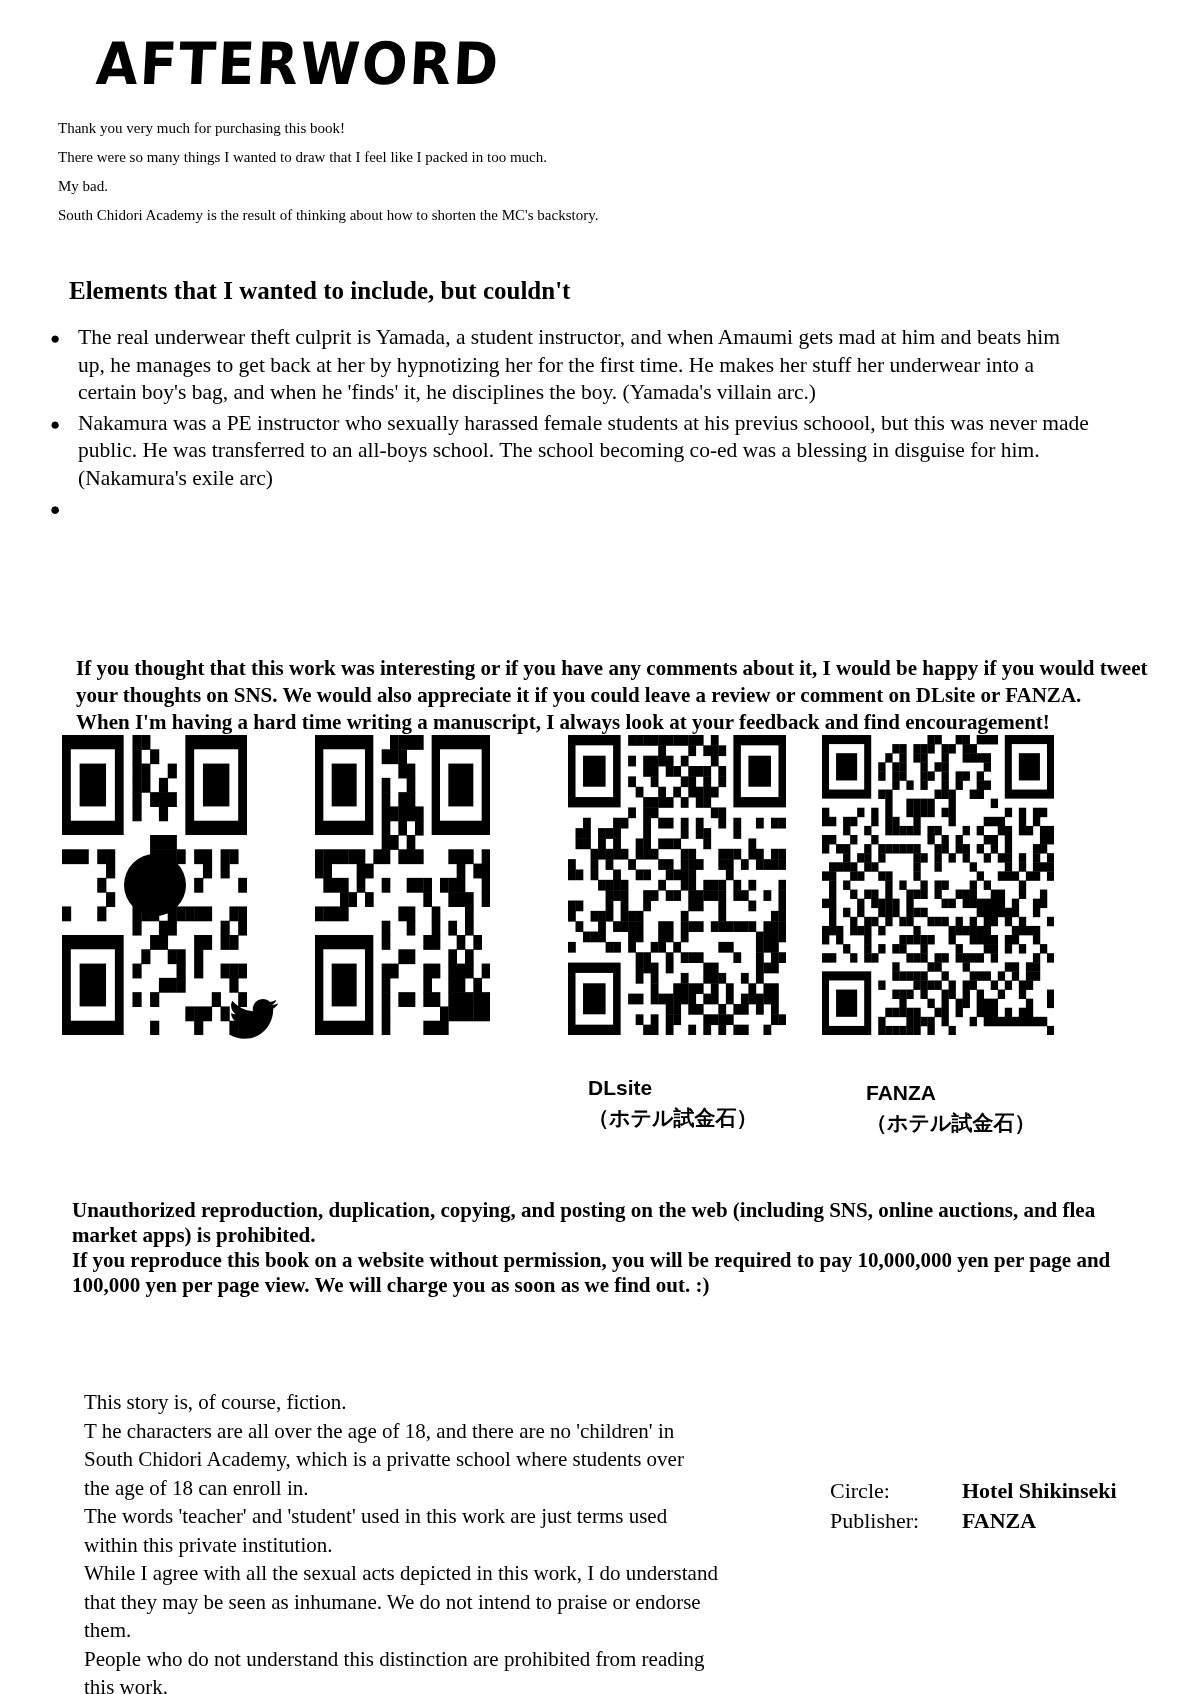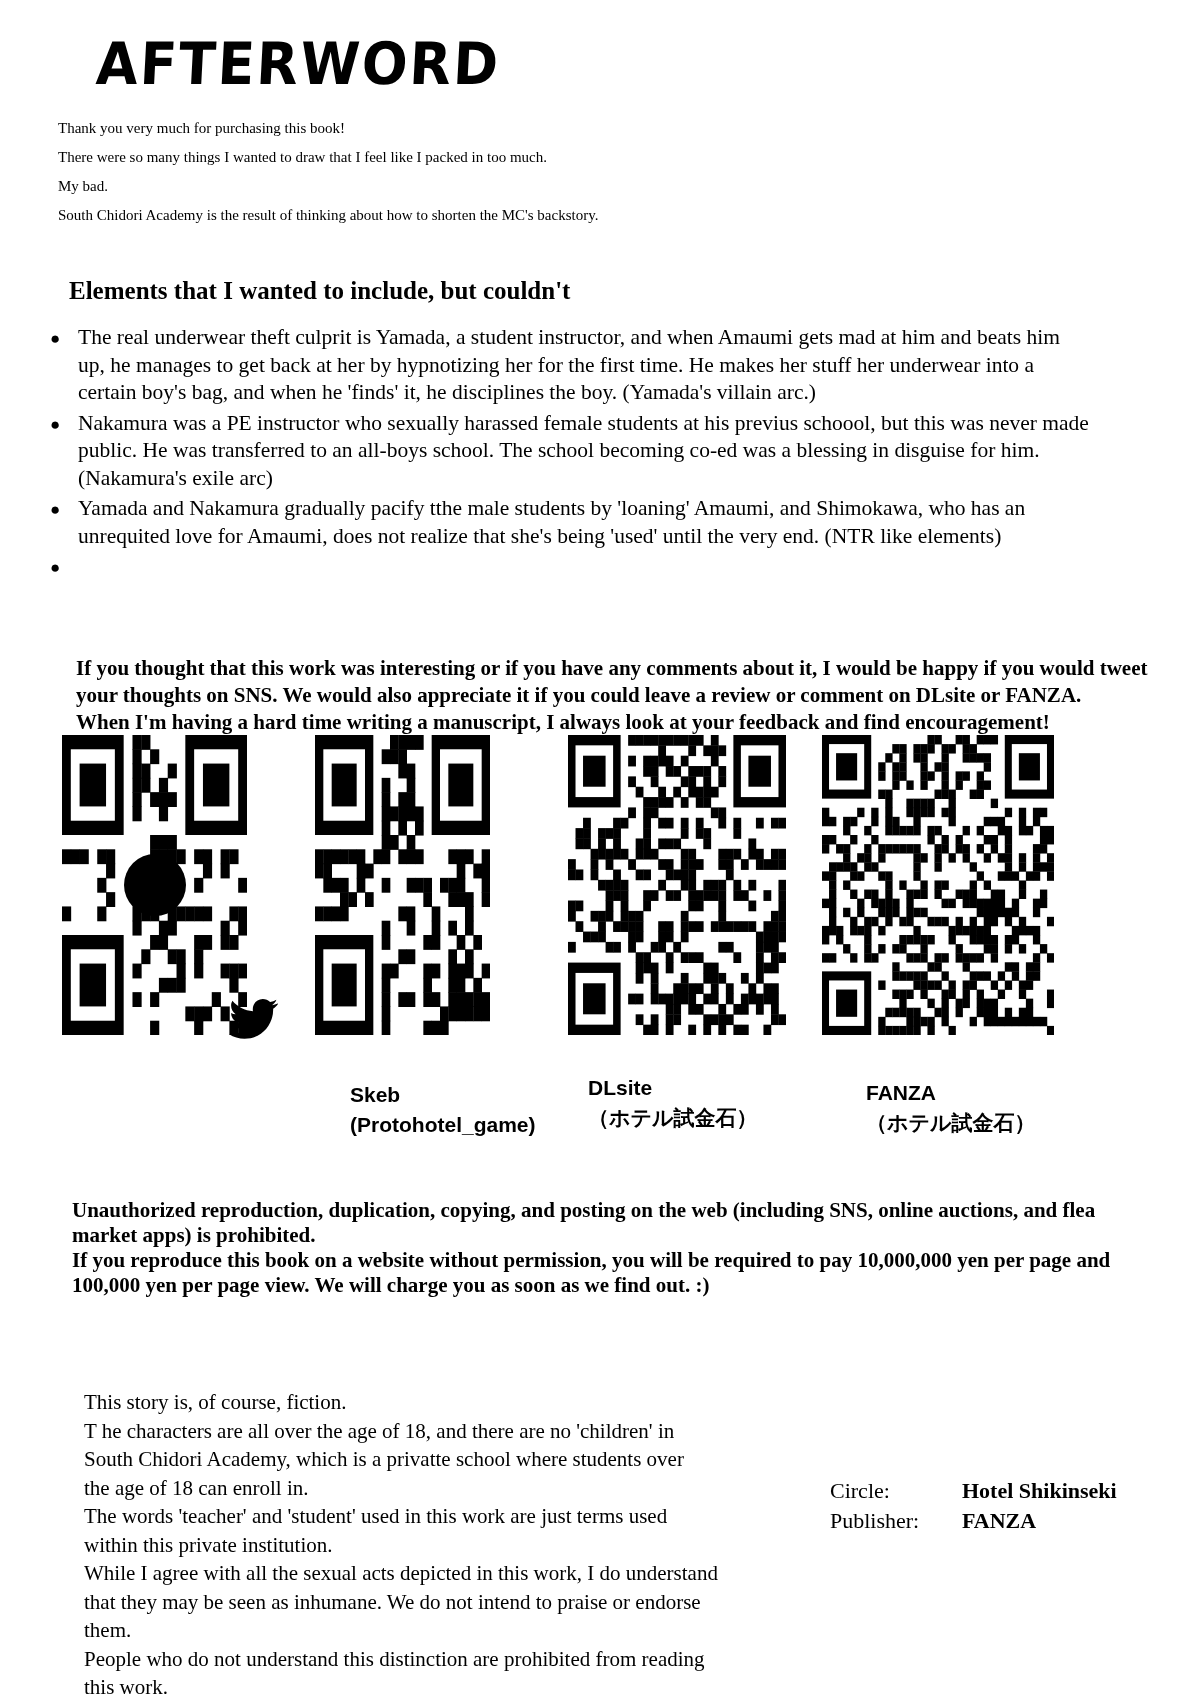--- a/index.html
+++ b/index.html
@@ -70,21 +70,20 @@
     <li>
       <span class="dot">●</span>
       <span>The real underwear theft culprit is Yamada, a student instructor, and when Amaumi gets mad at him and beats him up, he manages to get back at her by hypnotizing her for the first time. He makes her stuff her underwear into a certain boy's bag, and when he 'finds' it, he disciplines the boy. (Yamada's villain arc.)</span>
     </li>
     <li>
       <span class="dot">●</span>
       <span>Nakamura was a PE instructor who sexually harassed female students at his previus schoool, but this was never made public. He was transferred to an all-boys school.  The school becoming co-ed was a blessing in disguise for him. (Nakamura's exile arc)</span>
     </li>
     <li>
       <span class="dot">●</span>
-      <span>Yamada and Nakamura gradually pacify tthe male students by 'loaning' Amaumi, and Shimokawa, who has an unrequited love for Amaumi, does not realize that she's being 'used' until the very end. (NTR like elements)</span>
     </li>
     <li>
       <span class="dot">●</span>
     </li>
   </ul>
 
   <p class="feedback">If you thought that this work was interesting or if you have any comments about it, I would be happy if you would tweet your thoughts on SNS. We would also appreciate it if you could leave a review or comment on DLsite or FANZA.
 When I'm having a hard time writing a manuscript, I always look at your feedback and find encouragement!</p>
 
   <div class="qr-wrap" id="qr-twitter">
@@ -1082,24 +1081,20 @@
           <rect x="2" y="2" width="3" height="3"></rect>
           <rect x="26" y="0" width="7" height="7"></rect>
           <rect x="27" y="1" width="5" height="5" fill="#fff"></rect>
           <rect x="28" y="2" width="3" height="3"></rect>
           <rect x="0" y="26" width="7" height="7"></rect>
           <rect x="1" y="27" width="5" height="5" fill="#fff"></rect>
           <rect x="2" y="28" width="3" height="3"></rect>
         </svg></div>
   </div>
 
-  <div class="qr-label" id="label-skeb">
-    <div>Skeb</div>
-    <div>(Protohotel_game)</div>
-  </div>
   <div class="qr-label" id="label-dlsite">
     <div>DLsite</div>
     <div>（ホテル試金石）</div>
   </div>
   <div class="qr-label" id="label-fanza">
     <div>FANZA</div>
     <div>（ホテル試金石）</div>
   </div>
 
   <p class="legal">Unauthorized reproduction, duplication, copying, and posting on the web (including SNS, online auctions, and flea market apps) is prohibited.

